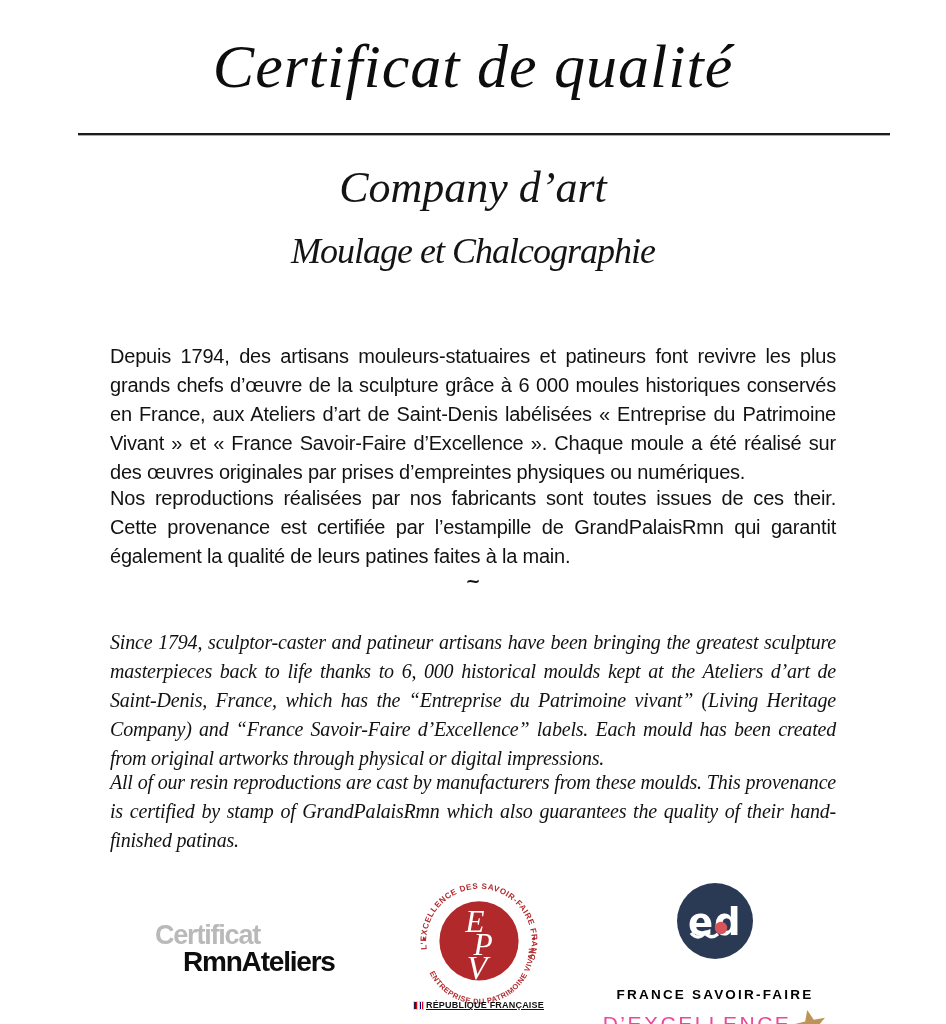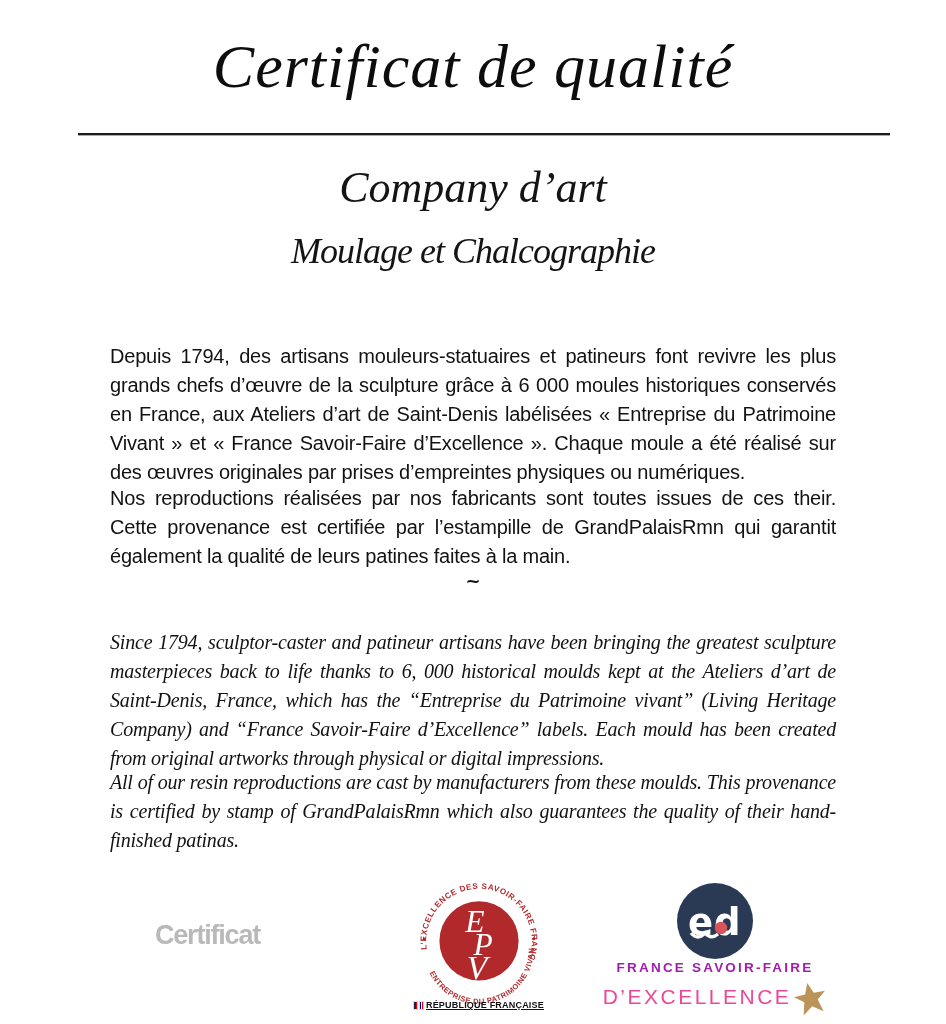--- a/index.html
+++ b/index.html
@@ -51,22 +51,22 @@
   .rf-row { margin-top:-8px; display:flex; align-items:center; justify-content:center; gap:3px;text-decoration:underline; }
   .flag { display:inline-block; width:10px; height:7px;
     background:linear-gradient(90deg,#000091 0 34%,#ffffff 34% 66%,#e1000f 66% 100%);
     outline:1px solid #d8d8e2; }
   .flag.f1 { background:linear-gradient(90deg,#1b1f4a 0 55%,#c8ccdd 55% 72%,#e1000f 72% 100%); }
   .rf-text { font-size:9px; font-weight:bold; color:#101010; letter-spacing:0.2px; white-space:nowrap; }
 
   
   .fsfe { position:absolute; left:597px; top:883px; width:236px; text-align:center; }
   .ed-badge { display:block; margin:0 auto; width:76px; height:76px; }
-  .fsfe1 { margin-top:1px; font-size:13.5px; font-weight:bold;
-    letter-spacing:2.2px; color:#a21caf; white-space:nowrap; }
+  .fsfe1 { margin-top:28px; font-size:13.5px; font-weight:bold;
+    letter-spacing:2.2px; color:#000000; white-space:nowrap; }
   .fsfe2row { margin-top:3px; display:flex; align-items:center; justify-content:center; gap:3px; }
   .fsfe2 { font-size:21px; font-weight:400; letter-spacing:2.5px; color:#ec4899; white-space:nowrap; }
   .star-svg { width:33px; height:33px; margin-top:4px; transform:rotate(-12deg); }
 </style>
 </head>
 <body>
 
 <div class="page">
 
   <h1 class="title">Certificat de qualité</h1>
@@ -79,20 +79,21 @@
   <p class="para p1">Depuis 1794, des artisans mouleurs-statuaires et patineurs font revivre les plus grands chefs d’œuvre de la sculpture grâce à 6 000 moules historiques conservés en France, aux Ateliers d’art de Saint-Denis labélisées « Entreprise du Patrimoine Vivant » et « France Savoir-Faire d’Excellence ». Chaque moule a été réalisé sur des œuvres originales par prises d’empreintes physiques ou numériques.</p>
   <p class="para p2">Nos reproductions réalisées par nos fabricants sont toutes issues de ces their. Cette provenance est certifiée par l’estampille de GrandPalaisRmn qui garantit également la qualité de leurs patines faites à la main.</p>
 
   <div class="tilde">~</div>
 
   <p class="para en e1">Since 1794, sculptor-caster and patineur artisans have been bringing the greatest sculpture masterpieces back to life thanks to 6, 000 historical moulds kept at the Ateliers d’art de Saint-Denis, France, which has the “Entreprise du Patrimoine vivant” (Living Heritage Company) and “France Savoir-Faire d’Excellence” labels. Each mould has been created from original artworks through physical or digital impressions.</p>
   <p class="para en e2">All of our resin reproductions are cast by manufacturers from these moulds. This provenance is certified by stamp of GrandPalaisRmn which also guarantees the quality of their hand-finished patinas.</p>
 
   <div class="gp-logo">
     <div class="gp1">Certificat</div>
+    <div class="gp2">RmnAteliers</div>
   </div>
 
   <div class="epv">
     <svg viewBox="0 0 128 128">
       <defs>
         <path id="arcTop" d="M 15 80 A 52 52 0 1 1 113 80" fill="none"></path>
         <path id="arcBot" d="M 10 70 A 54 54 0 1 0 118 70" fill="none"></path>
       </defs>
       <circle cx="64" cy="62" r="39" fill="#b2292c"></circle>
       <text font-family="Liberation Sans, sans-serif" font-size="8" font-weight="bold" fill="#b2292c" letter-spacing="0.6">

